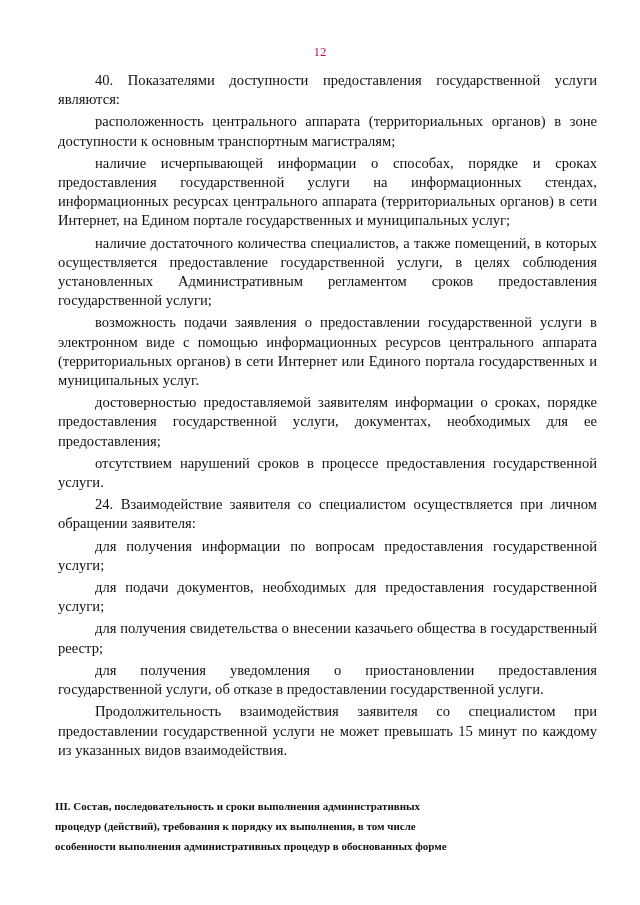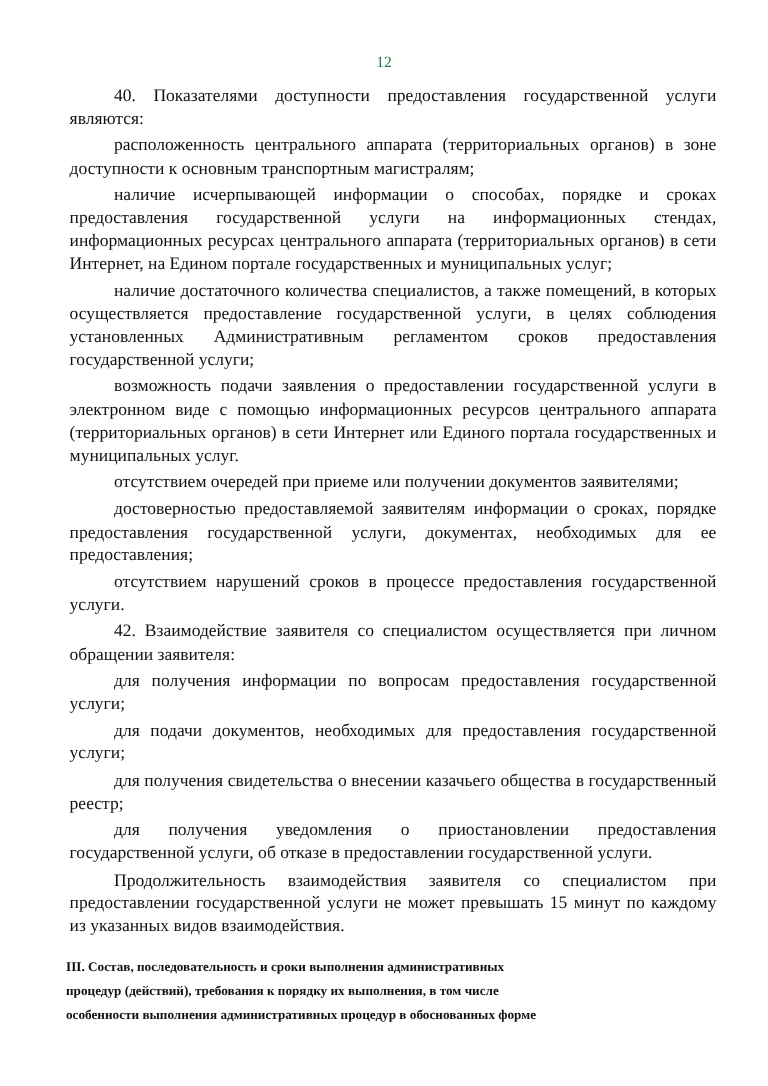--- a/index.html
+++ b/index.html
@@ -4,21 +4,21 @@
   <style>
     html, body { margin: 0; padding: 0; background: #ffffff; }
     body { width: 640px; height: 905px; overflow: hidden; position: relative; }
     .page {
       position: absolute; left: 0; top: 0; width: 640px; height: 905px;
       background: #ffffff; color: #111111;
       font-family: "Liberation Serif", "DejaVu Serif", serif;
     }
     .page-number {
       position: absolute; top: 44px; left: 0; width: 640px;
-      text-align: center; font-size: 13px; color: #15803d;
+      text-align: center; font-size: 13px; color: #be185d;
     }
     .body-text {
       position: absolute; left: 55px; top: 68px; width: 545px;
       font-size: 14.6px; line-height: 19.2px;
     }
     .p {
       margin: 3px; text-align: justify; text-indent: 37px;
       text-align-last: left;
     }
     .section-heading {
@@ -32,24 +32,23 @@
 
 <div class="page">
   <div class="page-number">12</div>
 
   <div class="body-text">
     <p class="p">40. Показателями доступности предоставления государственной услуги являются:</p>
     <p class="p">расположенность центрального аппарата (территориальных органов) в зоне доступности к основным транспортным магистралям;</p>
     <p class="p">наличие исчерпывающей информации о способах, порядке и сроках предоставления государственной услуги на информационных стендах, информационных ресурсах центрального аппарата (территориальных органов) в сети Интернет, на Едином портале государственных и муниципальных услуг;</p>
     <p class="p">наличие достаточного количества специалистов, а также помещений, в которых осуществляется предоставление государственной услуги, в целях соблюдения установленных Административным регламентом сроков предоставления государственной услуги;</p>
     <p class="p">возможность подачи заявления о предоставлении государственной услуги в электронном виде с помощью информационных ресурсов центрального аппарата (территориальных органов) в сети Интернет или Единого портала государственных и муниципальных услуг.</p>
-    <p class="p">отсутствием очередей при приеме или получении документов заявителями;</p>
     <p class="p">достоверностью предоставляемой заявителям информации о сроках, порядке предоставления государственной услуги, документах, необходимых для ее предоставления;</p>
     <p class="p">отсутствием нарушений сроков в процессе предоставления государственной услуги.</p>
-    <p class="p">42. Взаимодействие заявителя со специалистом осуществляется при личном обращении заявителя:</p>
+    <p class="p">24. Взаимодействие заявителя со специалистом осуществляется при личном обращении заявителя:</p>
     <p class="p">для получения информации по вопросам предоставления государственной услуги;</p>
     <p class="p">для подачи документов, необходимых для предоставления государственной услуги;</p>
     <p class="p">для получения свидетельства о внесении казачьего общества в государственный реестр;</p>
     <p class="p">для получения уведомления о приостановлении предоставления государственной услуги, об отказе в предоставлении государственной услуги.</p>
     <p class="p">Продолжительность взаимодействия заявителя со специалистом при предоставлении государственной услуги не может превышать 15 минут по каждому из указанных видов взаимодействия.</p>
   </div>
 
   <div class="section-heading">
     <div>III. Состав, последовательность и сроки выполнения административных</div>
     <div>процедур (действий), требования к порядку их выполнения, в том числе</div>

